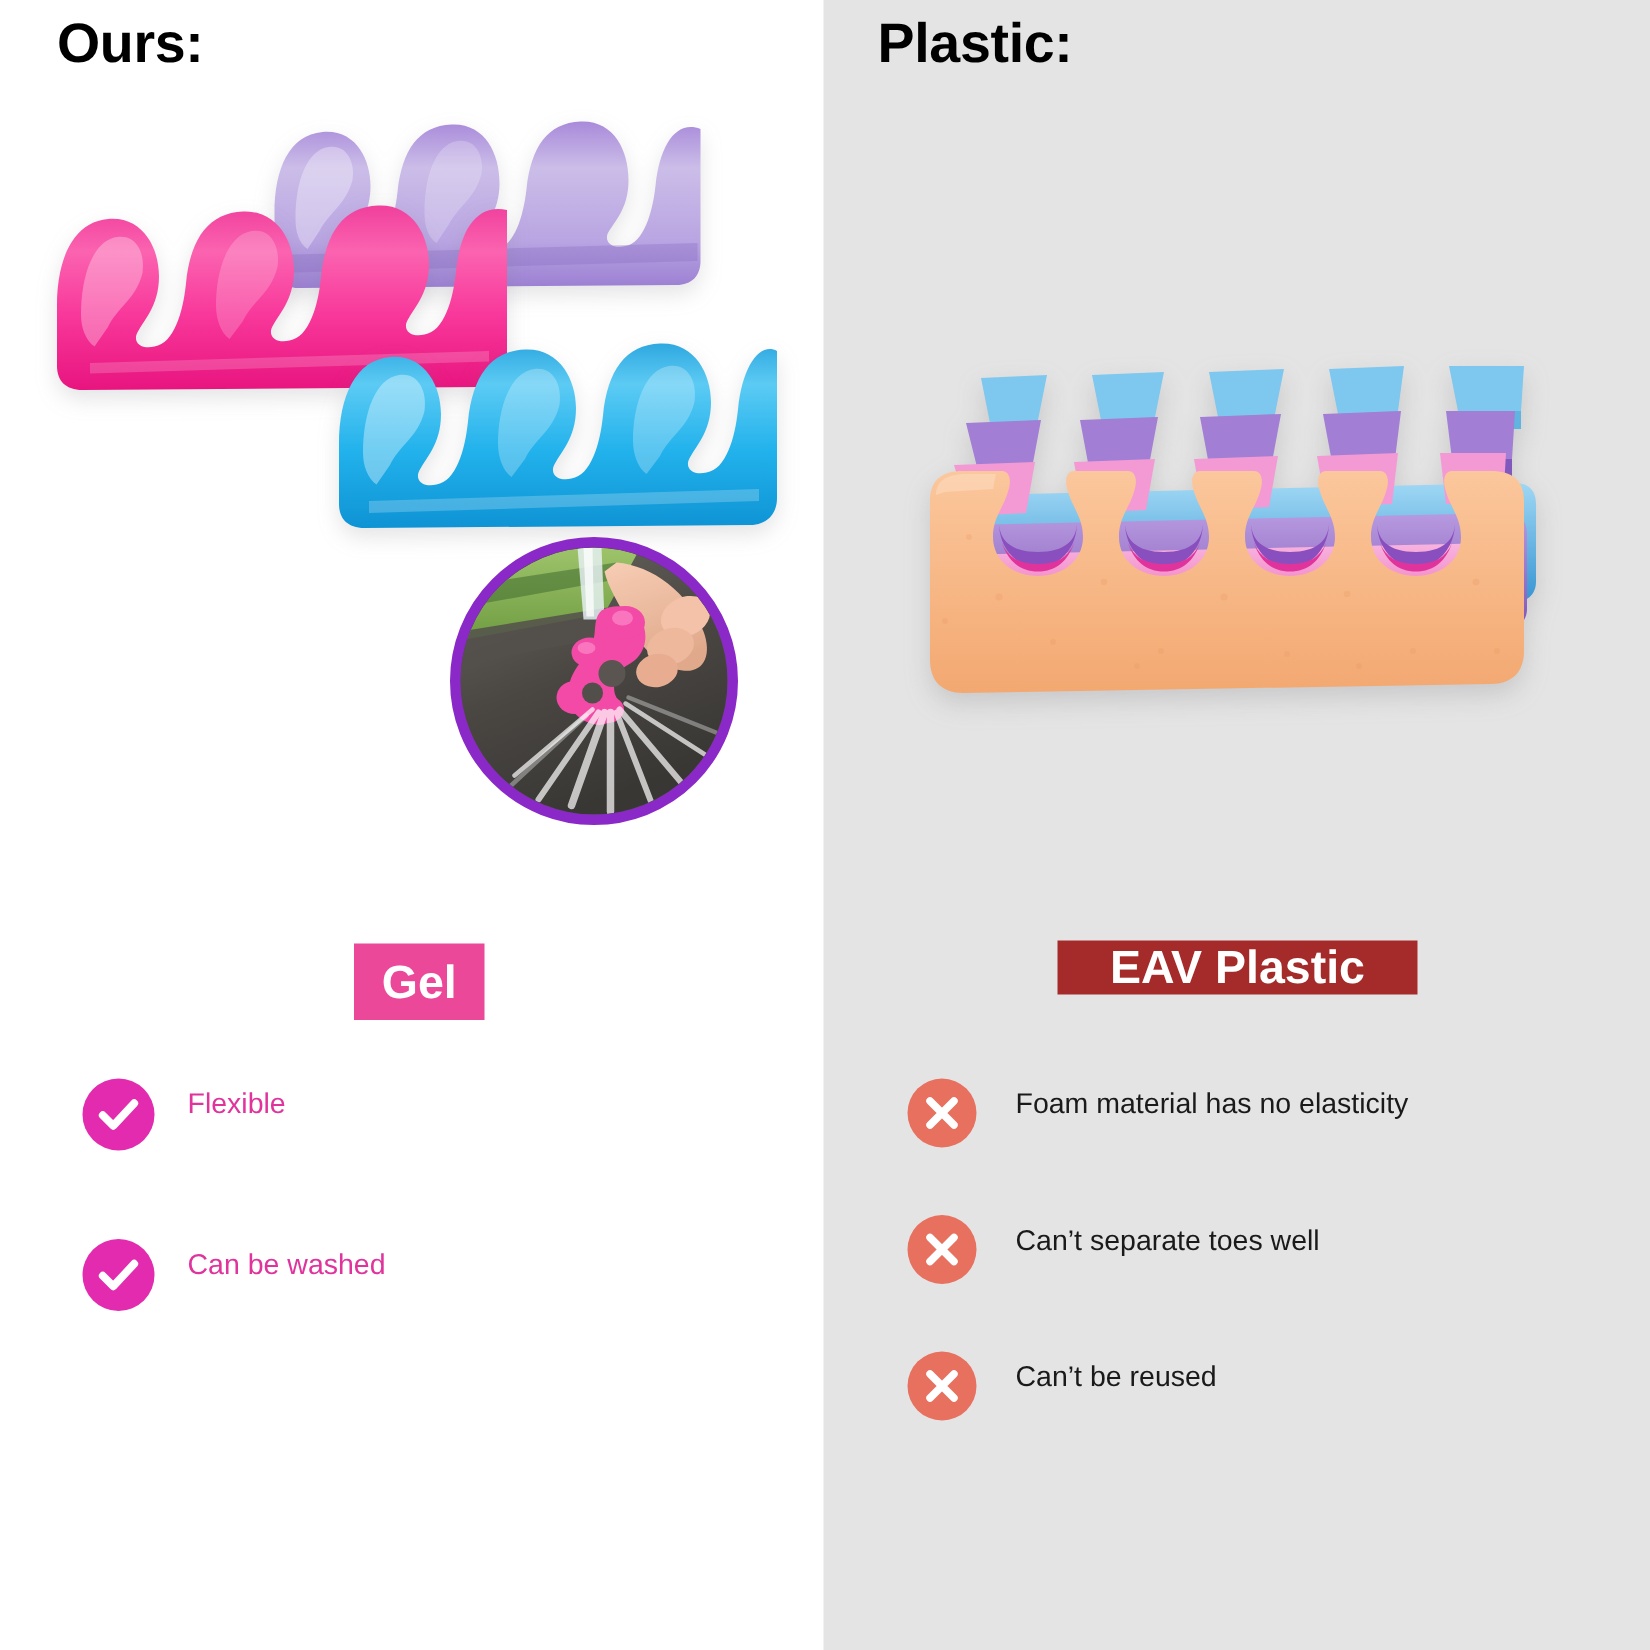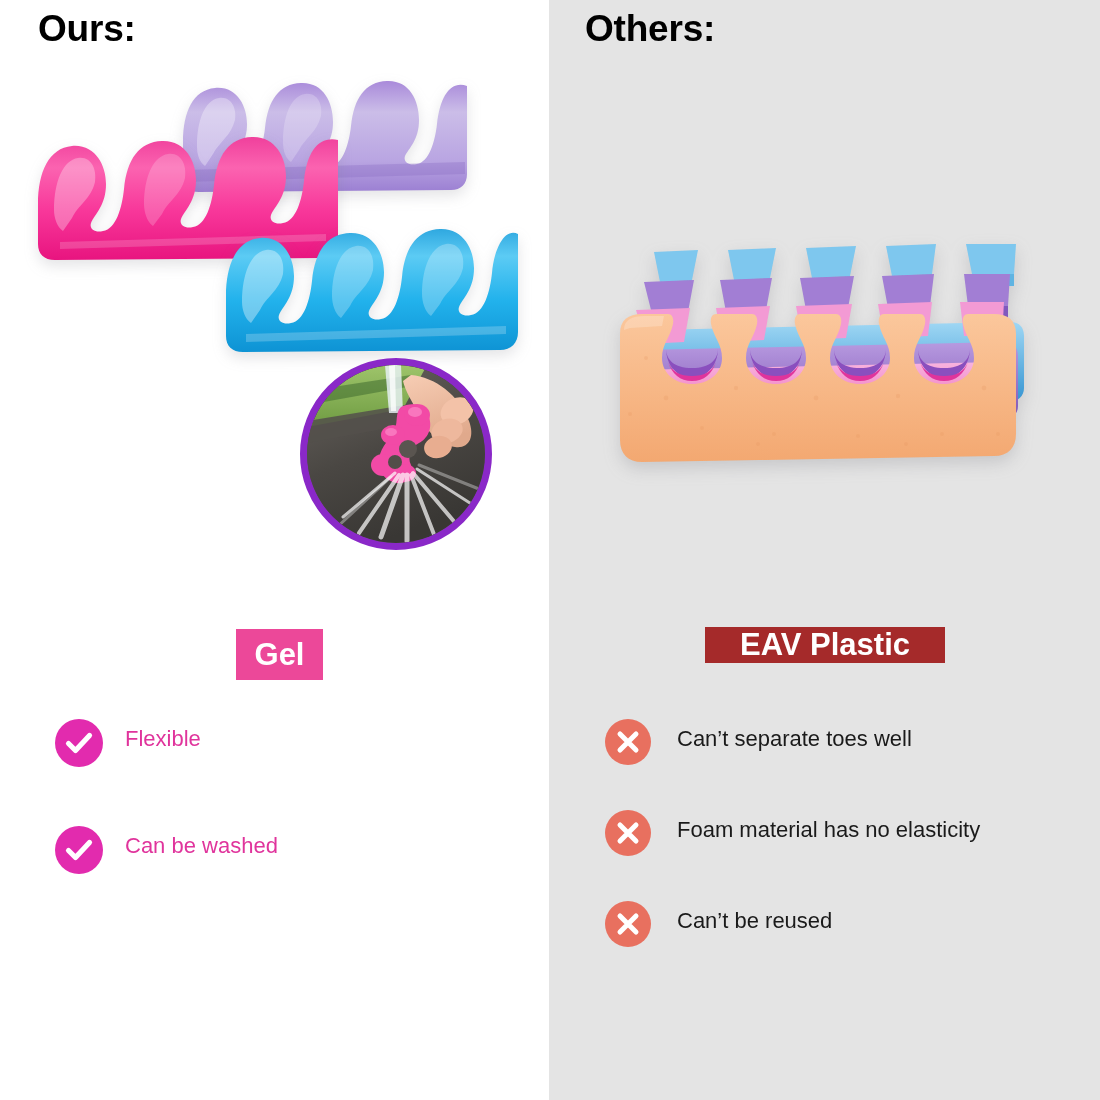--- a/index.html
+++ b/index.html
@@ -78,21 +78,21 @@
     height: 48px;
     border-radius: 50%;
     position: relative;
     margin-top: 1px;
   }
   .bullet-icon.check { background: #e22bae; width: 48px; height: 48px; }
   .bullet-icon.cross { background: #e8705f; width: 46px; height: 46px; }
   .bullet-icon svg { position: absolute; left: 0; top: 0; }
 
   .feature-text {
-    font-size: 22px;
+    font-size: 19px;
     line-height: 1.33;
     padding-left: 22px;
     padding-top: 6px;
   }
   .feature-text.pro { color: #e0349c; }
   .feature-text.con { color: #1a1a1a; }
   #list-cons .feature-text { padding-left: 26px; }
 
   
   #gel-stage {
@@ -328,21 +328,21 @@
             <path d="M13.5,24.5 L20.5,31.5 L34.5,16.5" stroke="#ffffff" stroke-width="5.2" fill="none" stroke-linecap="round" stroke-linejoin="round"></path>
           </svg>
         </div>
         <div class="feature-text pro">Can be washed</div>
       </div>
     </div>
   </div>
 
   <div class="panel" id="panel-right"></div>
 
-  <div class="panel-heading" id="heading-others">Others:</div>
+  <div class="panel-heading" id="heading-others">Plastic:</div>
 
   <div id="foam-stage">
     <svg width="450" height="240" viewBox="0 0 450 240">
       <defs>
         <linearGradient id="orangeG" x1="0" y1="0" x2="0" y2="1">
           <stop offset="0%" stop-color="#fbc79c"></stop>
           <stop offset="100%" stop-color="#f3a871"></stop>
         </linearGradient>
         <linearGradient id="pinkG" x1="0" y1="0" x2="0" y2="1">
           <stop offset="0%" stop-color="#f8b4df"></stop>
@@ -478,30 +478,30 @@
   <div class="material-badge" id="badge-eav">EAV Plastic</div>
 
   <div class="feature-list" id="list-cons">
 
     <div class="feature-row">
       <div class="bullet-icon cross">
         <svg width="46" height="46" viewBox="0 0 46 46">
           <path d="M15,15 L31,31 M31,15 L15,31" stroke="#ffffff" stroke-width="5" fill="none" stroke-linecap="round"></path>
         </svg>
       </div>
-      <div class="feature-text con">Can’t separate toes well</div>
+      <div class="feature-text con">Foam material has no elasticity</div>
     </div>
 
     <div class="feature-row">
       <div class="bullet-icon cross">
         <svg width="46" height="46" viewBox="0 0 46 46">
           <path d="M15,15 L31,31 M31,15 L15,31" stroke="#ffffff" stroke-width="5" fill="none" stroke-linecap="round"></path>
         </svg>
       </div>
-      <div class="feature-text con">Foam material has no elasticity</div>
+      <div class="feature-text con">Can’t separate toes well</div>
     </div>
 
     <div class="feature-row">
       <div class="bullet-icon cross">
         <svg width="46" height="46" viewBox="0 0 46 46">
           <path d="M15,15 L31,31 M31,15 L15,31" stroke="#ffffff" stroke-width="5" fill="none" stroke-linecap="round"></path>
         </svg>
       </div>
       <div class="feature-text con">Can’t be reused</div>
     </div>

